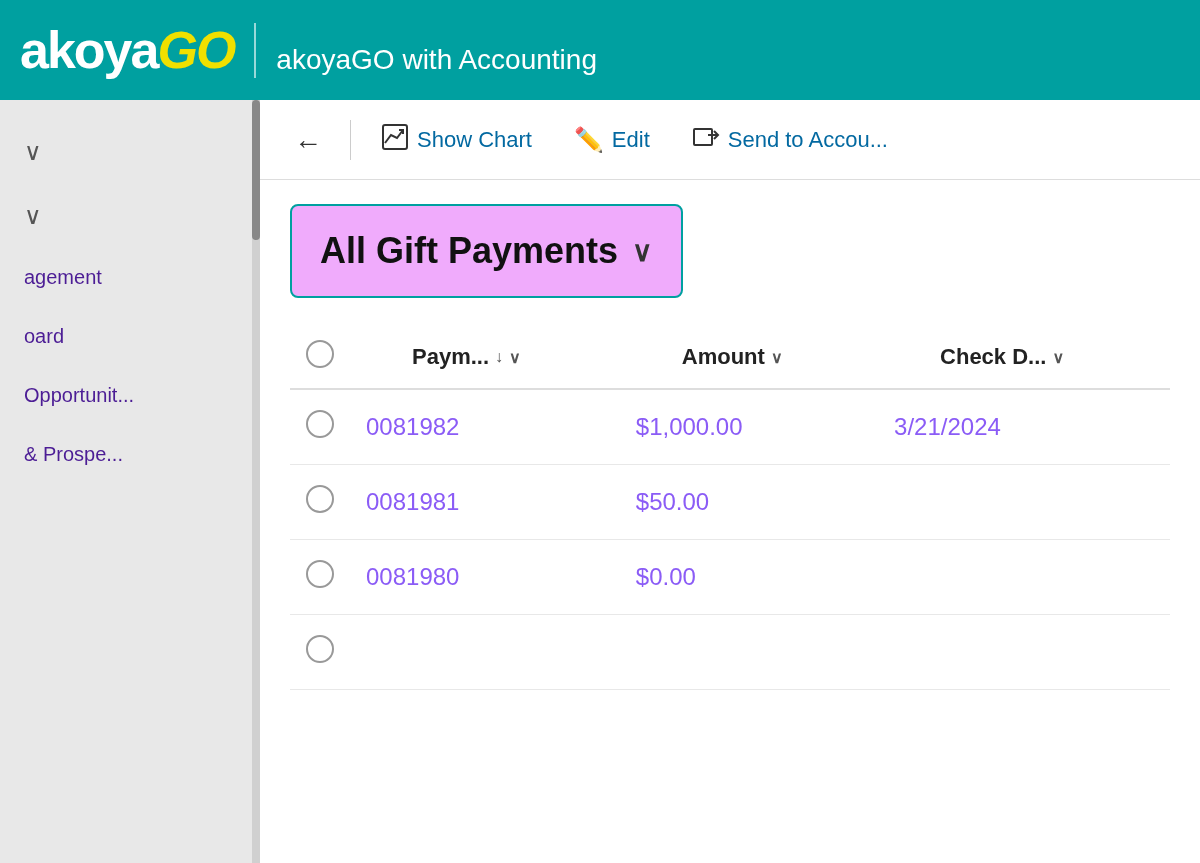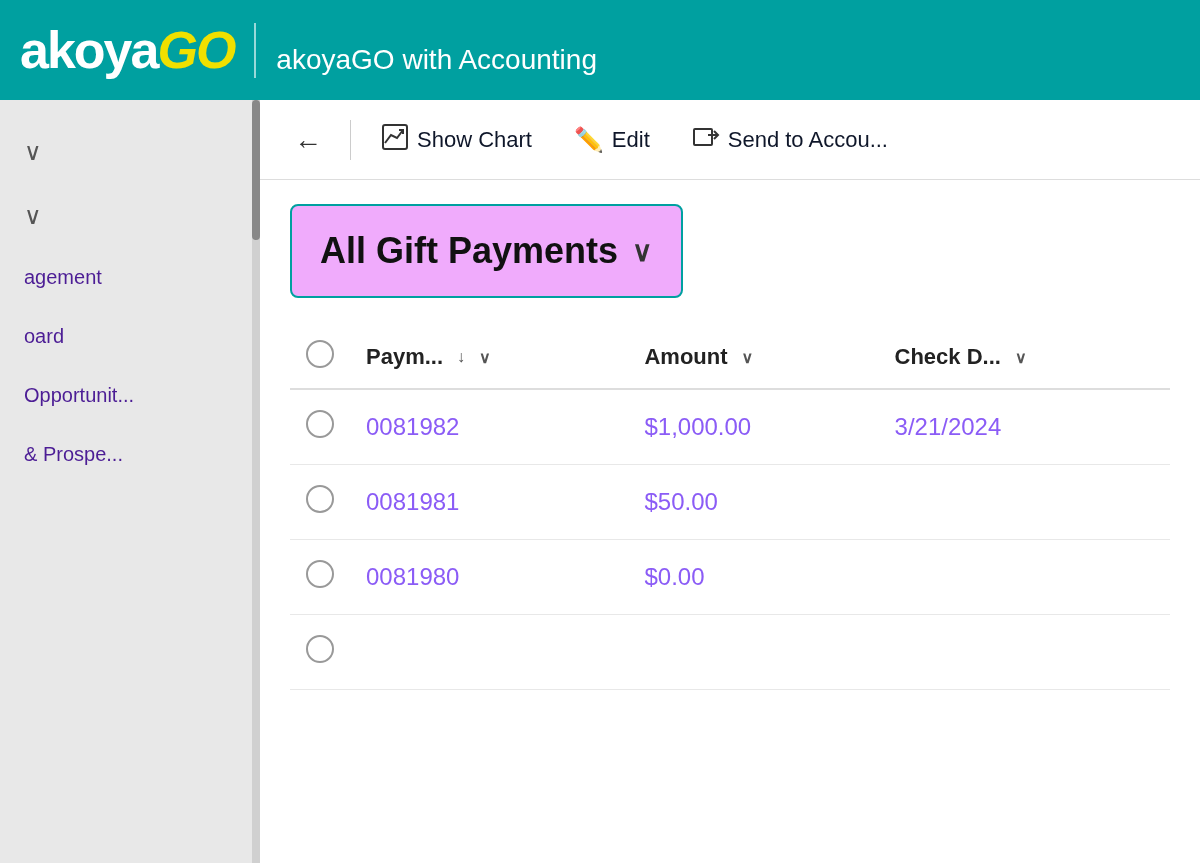--- a/index.html
+++ b/index.html
@@ -121,21 +121,21 @@
       gap: 10px;
       background: white;
     }
 
     .toolbar-btn {
       display: flex;
       align-items: center;
       gap: 8px;
       padding: 10px 16px;
       font-size: 22px;
-      color: #0f172a;
+      color: #0369a1;
       cursor: pointer;
       border: none;
       background: none;
       border-radius: 4px;
     }
     .toolbar-btn-icon {
       font-size: 24px;
     }
     .toolbar-divider {
       width: 1px;
@@ -193,22 +193,23 @@
       font-size: 22px;
       font-weight: 600;
       color: #222;
     }
     .th-checkbox {
       width: 50px;
     }
     .th-with-sort {
       display: flex;
       align-items: center;
-      gap: 14px;
-      cursor: pointer;
+      gap: 6px;
+      cursor: pointer;
+      margin-left: 46px;
     }
     .sort-icon {
       font-size: 16px;
       color: #555;
     }
     .filter-icon {
       font-size: 16px;
       color: #555;
     }
     .data-table td {

